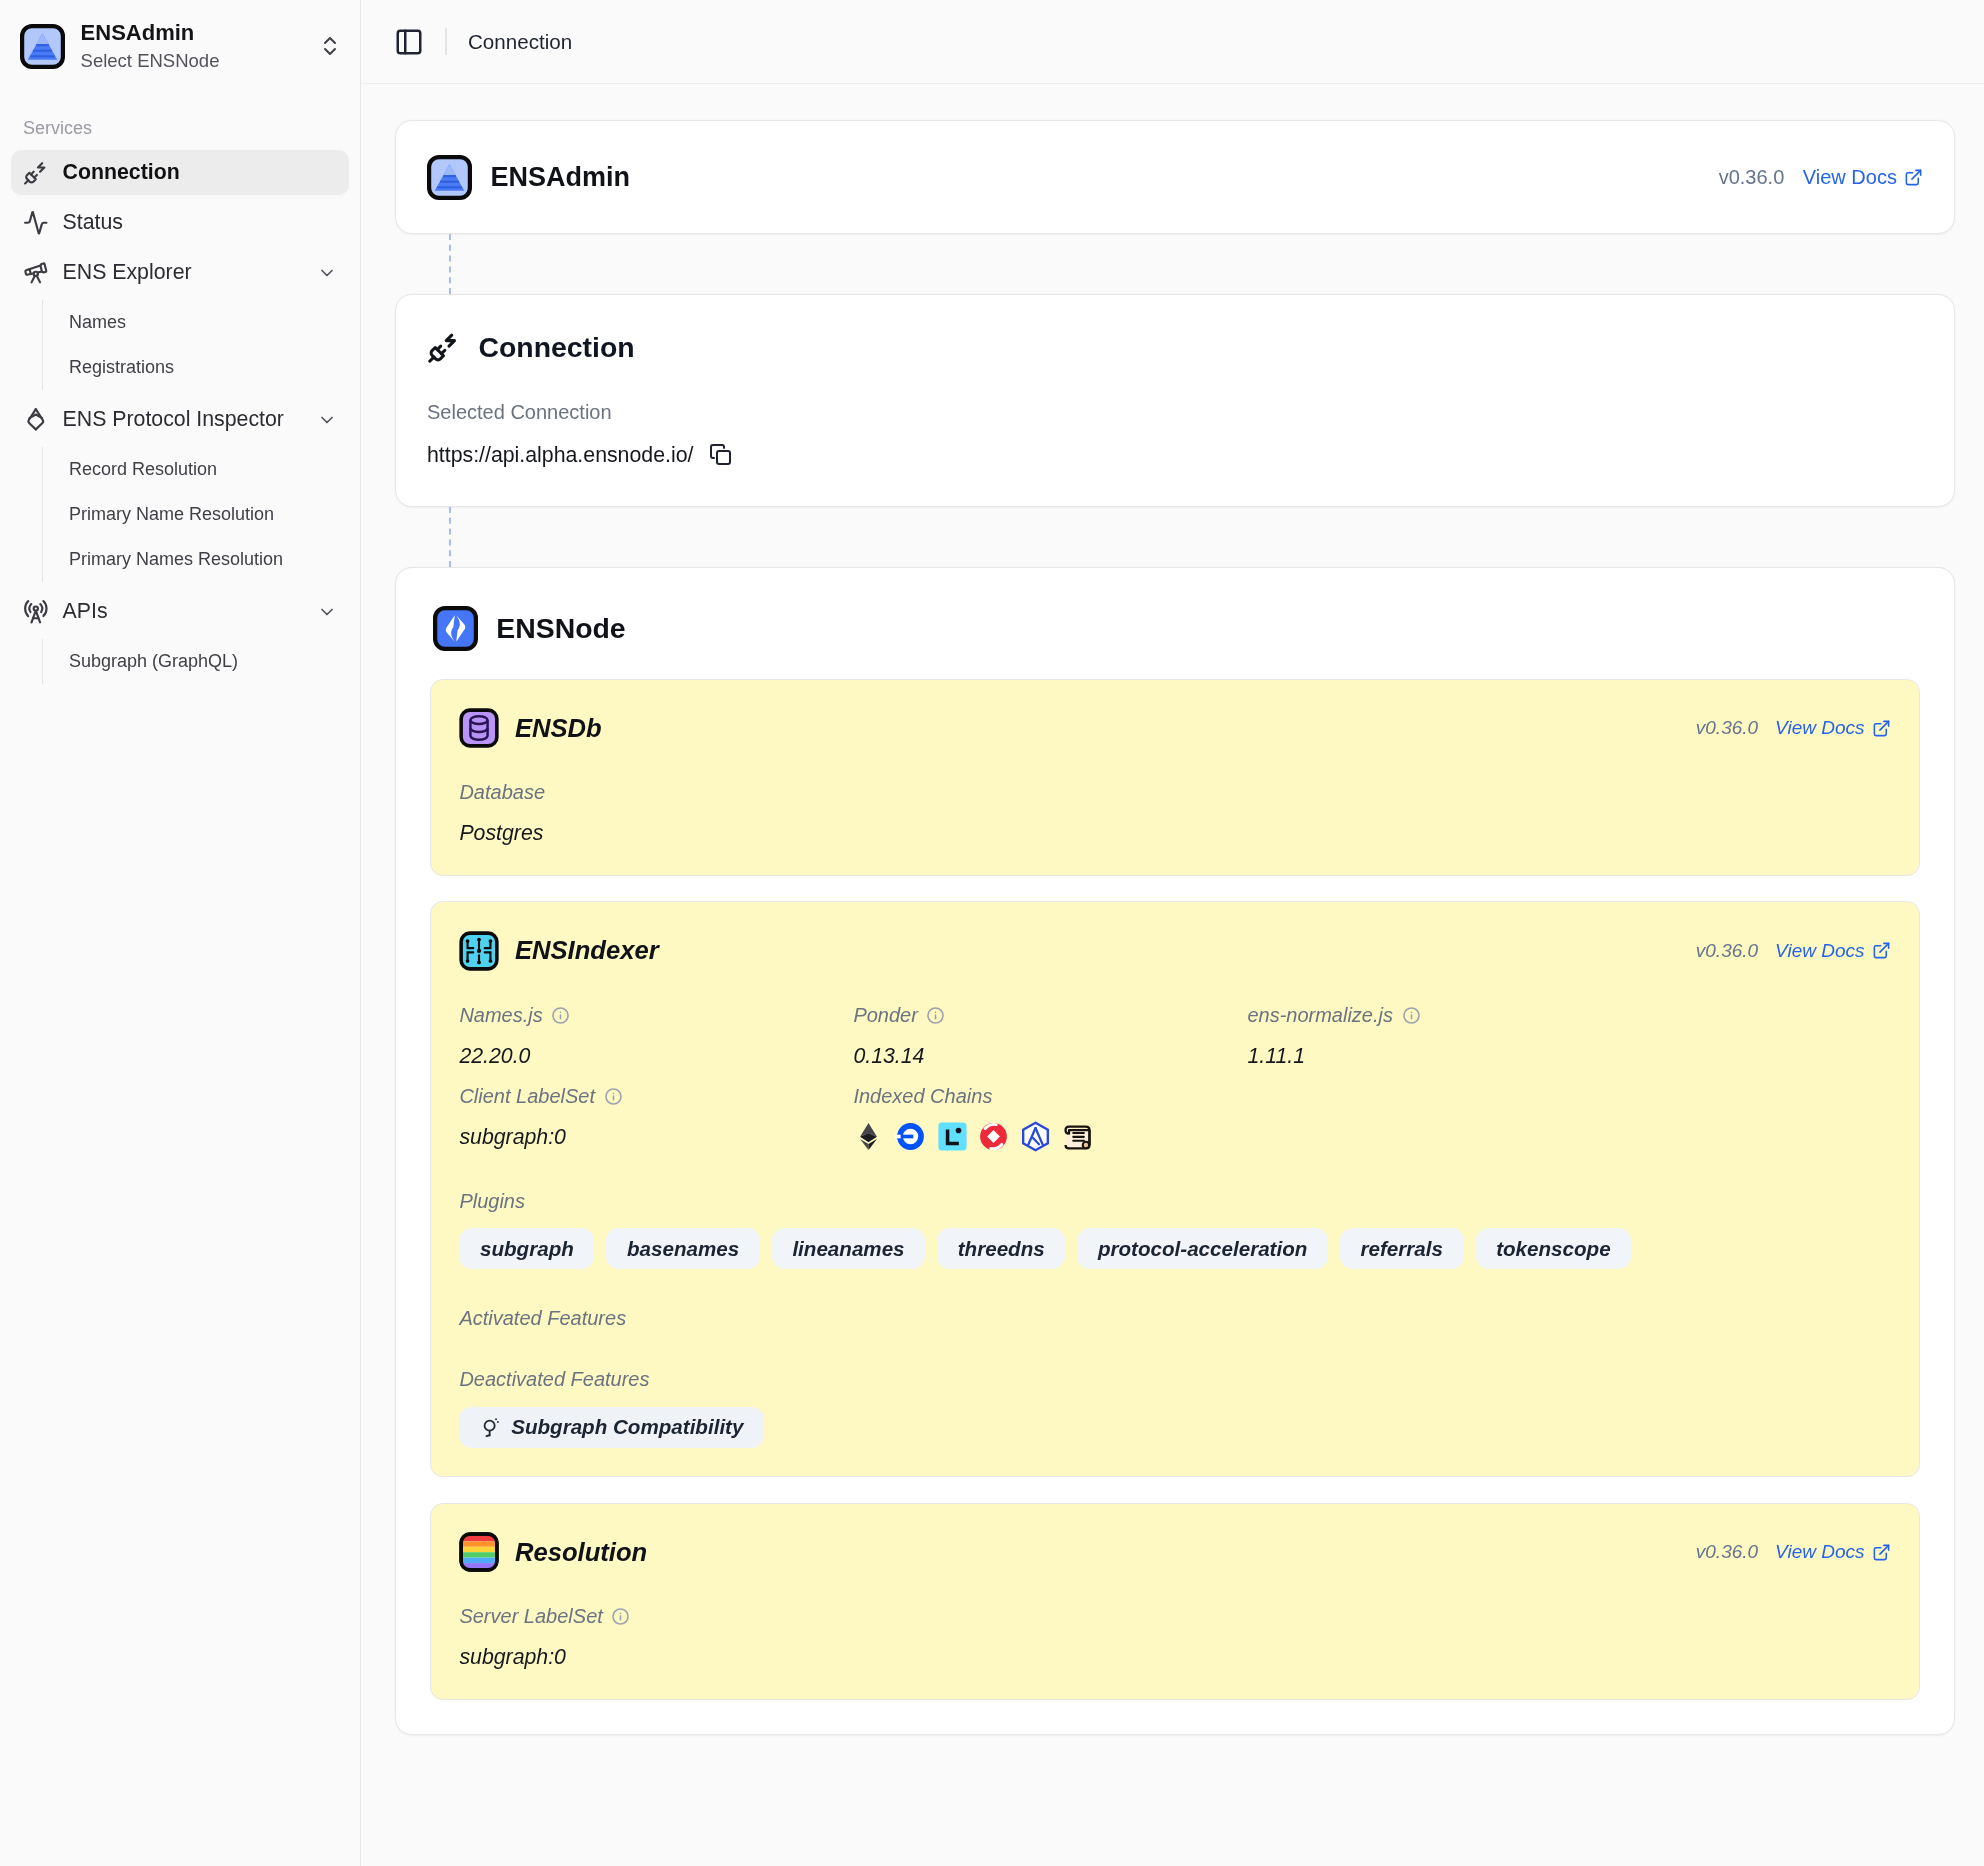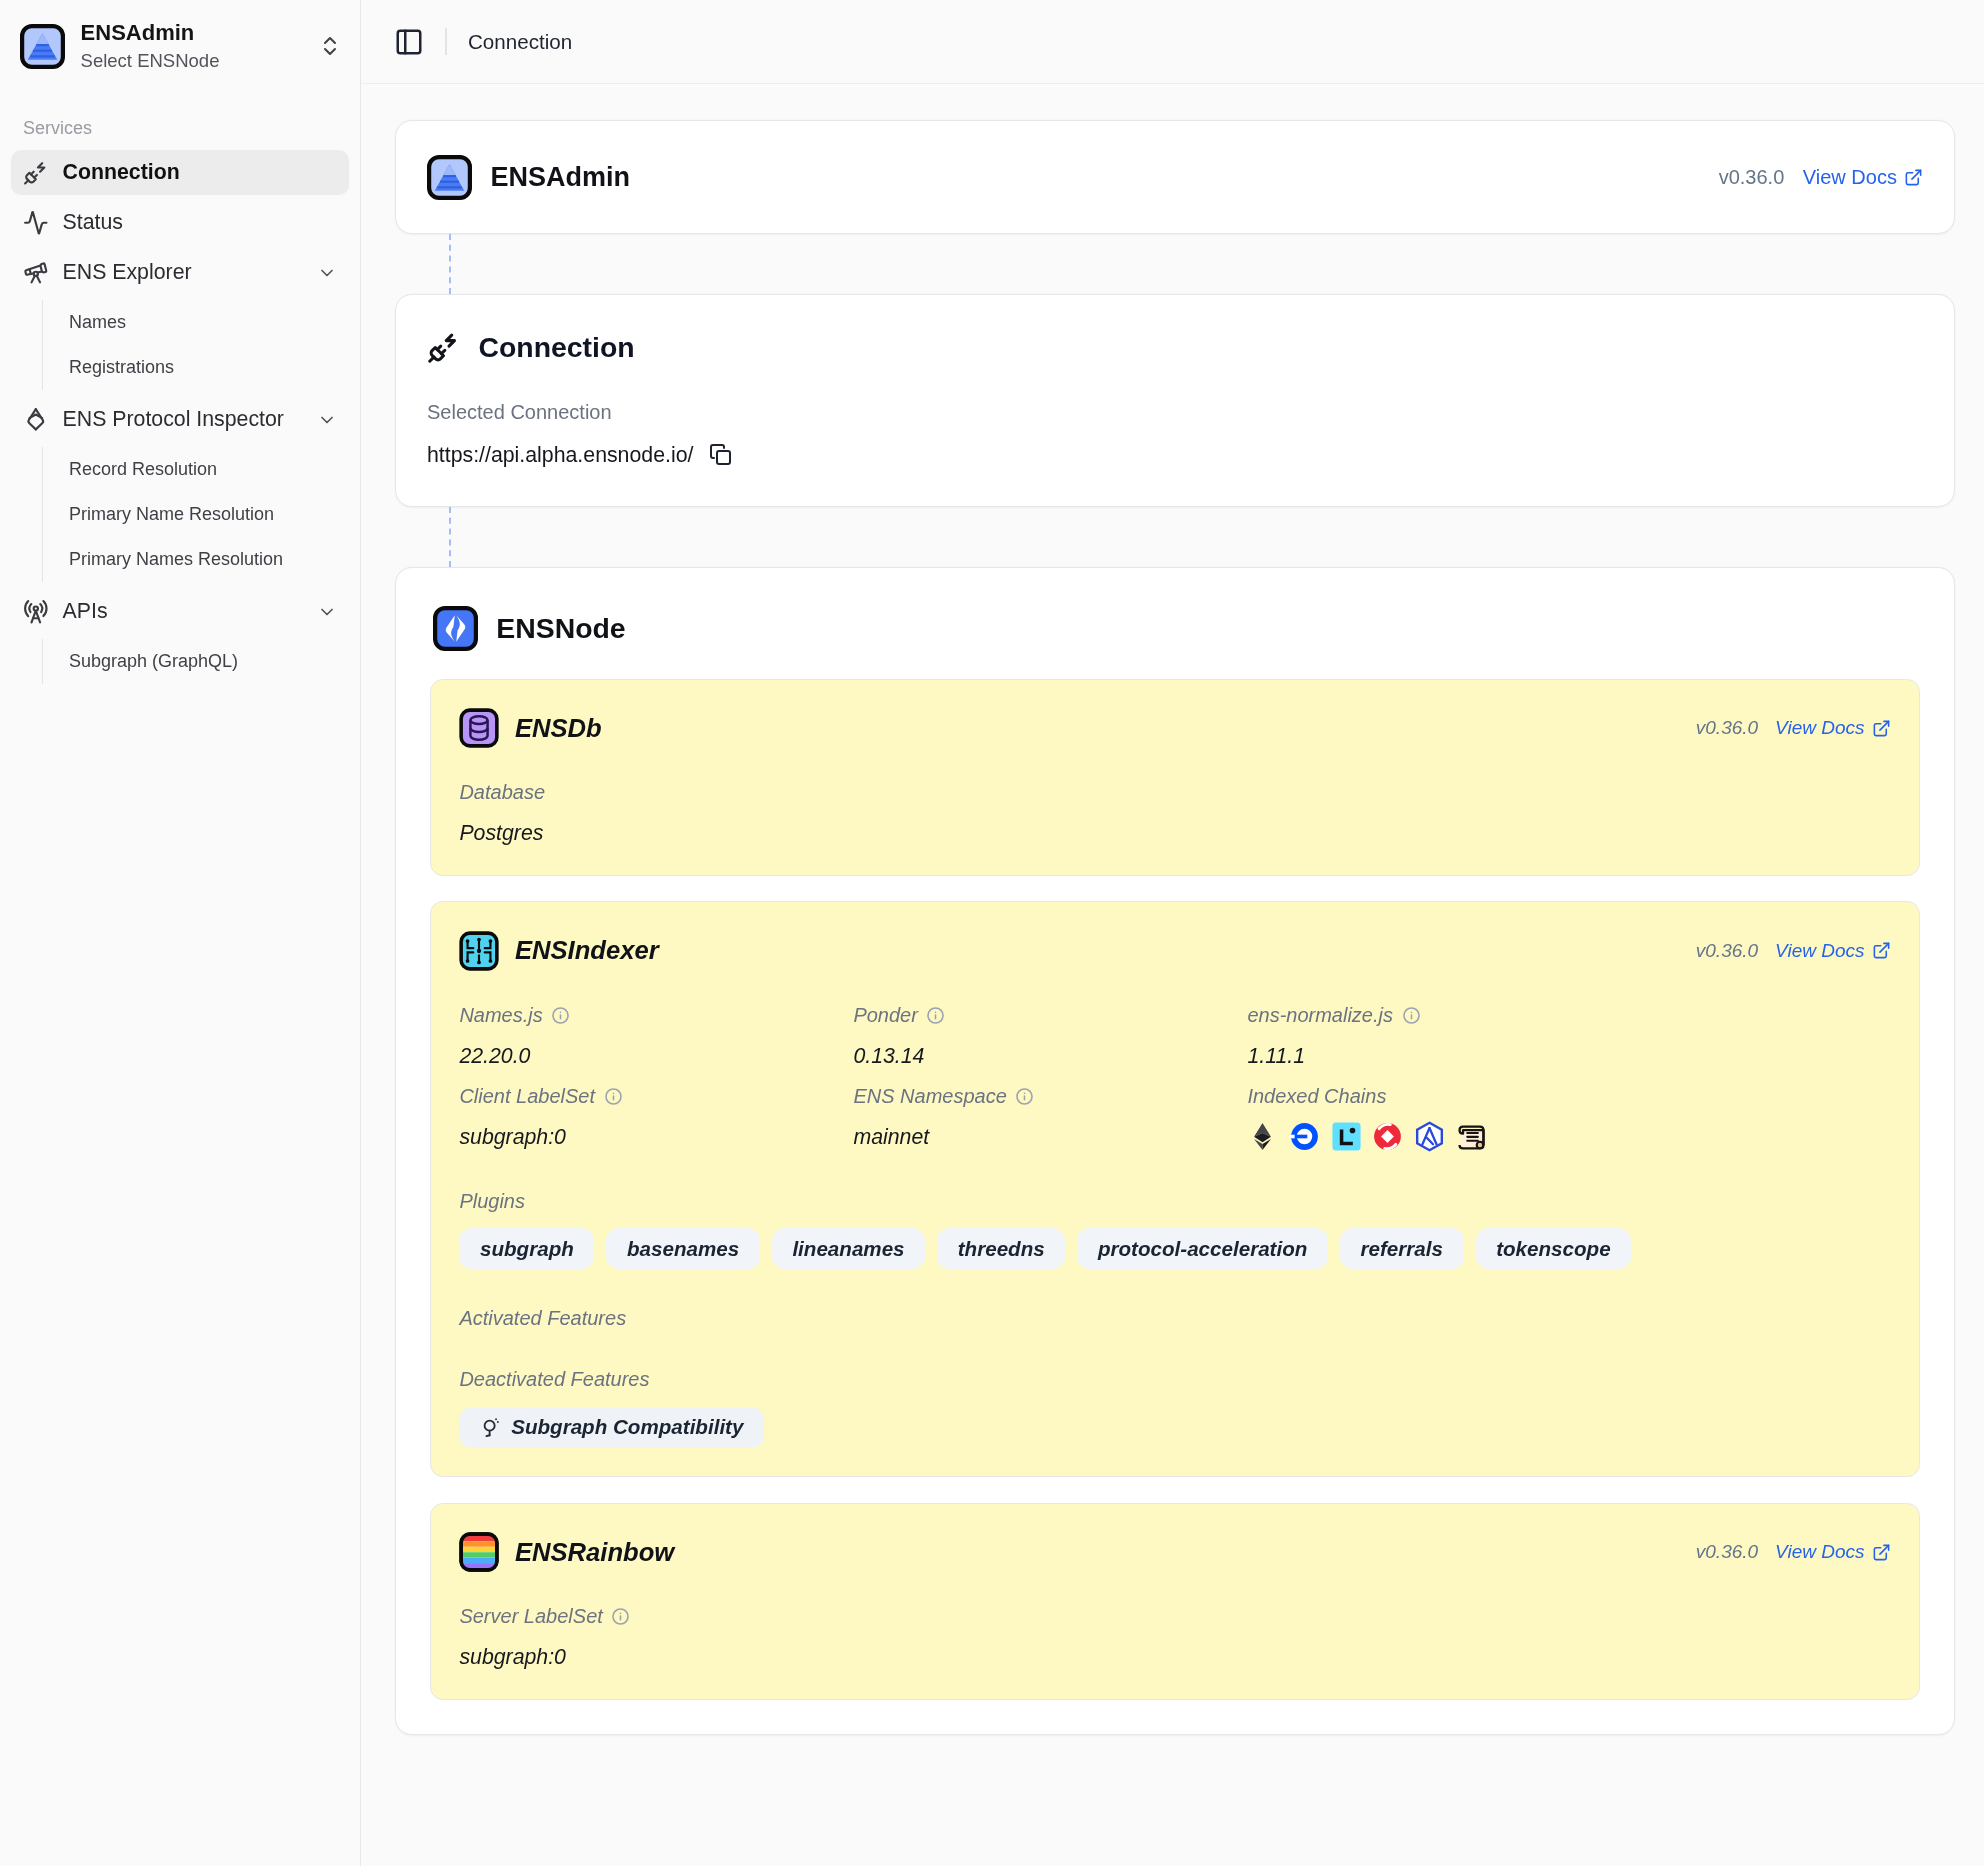--- a/index.html
+++ b/index.html
@@ -439,29 +439,20 @@
               <div class="field-label">
                   <span>Client LabelSet</span>
                 <svg class="info-ic stroke" viewBox="0 0 24 24">
                     <use href="#ic-info"></use>
                   </svg>
                 </div>
               <div class="field-value">subgraph:0</div>
             </div>
             <div>
               <div class="field-label">
-                  <span>ENS Namespace</span>
-                <svg class="info-ic stroke" viewBox="0 0 24 24">
-                    <use href="#ic-info"></use>
-                  </svg>
-                </div>
-              <div class="field-value">mainnet</div>
-            </div>
-            <div>
-              <div class="field-label">
                   <span>Indexed Chains</span>
                 </div>
               <div class="chains-row">
                 <svg viewBox="0 0 44 44">
                   <polygon points="22,3 10,22.4 22,17.2 34,22.4" fill="#45454b"></polygon>
                   <polygon points="22,17.2 10,22.4 22,30 34,22.4" fill="#1d1d21"></polygon>
                   <polygon points="10,25.4 22,41 22,32.6" fill="#45454b"></polygon>
                   <polygon points="34,25.4 22,41 22,32.6" fill="#1d1d21"></polygon>
                 </svg>
                 <svg viewBox="0 0 44 44">
@@ -528,21 +519,21 @@
               <g>
                 <rect x="5.5" y="5.5" width="45" height="7.6" fill="#f03e3e"></rect>
                 <rect x="5.5" y="13.1" width="45" height="7.6" fill="#ff922b"></rect>
                 <rect x="5.5" y="20.7" width="45" height="7.6" fill="#ffd43b"></rect>
                 <rect x="5.5" y="28.3" width="45" height="7.6" fill="#51cf66"></rect>
                 <rect x="5.5" y="35.9" width="45" height="7.6" fill="#4dabf7"></rect>
                 <rect x="5.5" y="43.5" width="45" height="7" fill="#9775fa"></rect>
               </g>
               <rect x="3" y="3" width="50" height="50" rx="12" fill="none" stroke="#0a0a0a" stroke-width="5"></rect>
             </svg>
-            <div class="sub-title">ENSRainbow</div>
+            <div class="sub-title">Resolution</div>
             <div class="sub-meta">
               <span class="version">v0.36.0</span>
               <a class="docs-link">
                 <span>View Docs</span>
                 <svg class="stroke" viewBox="0 0 24 24">
                     <use href="#ic-external"></use>
                   </svg>
               </a>
             </div>
           </div>

